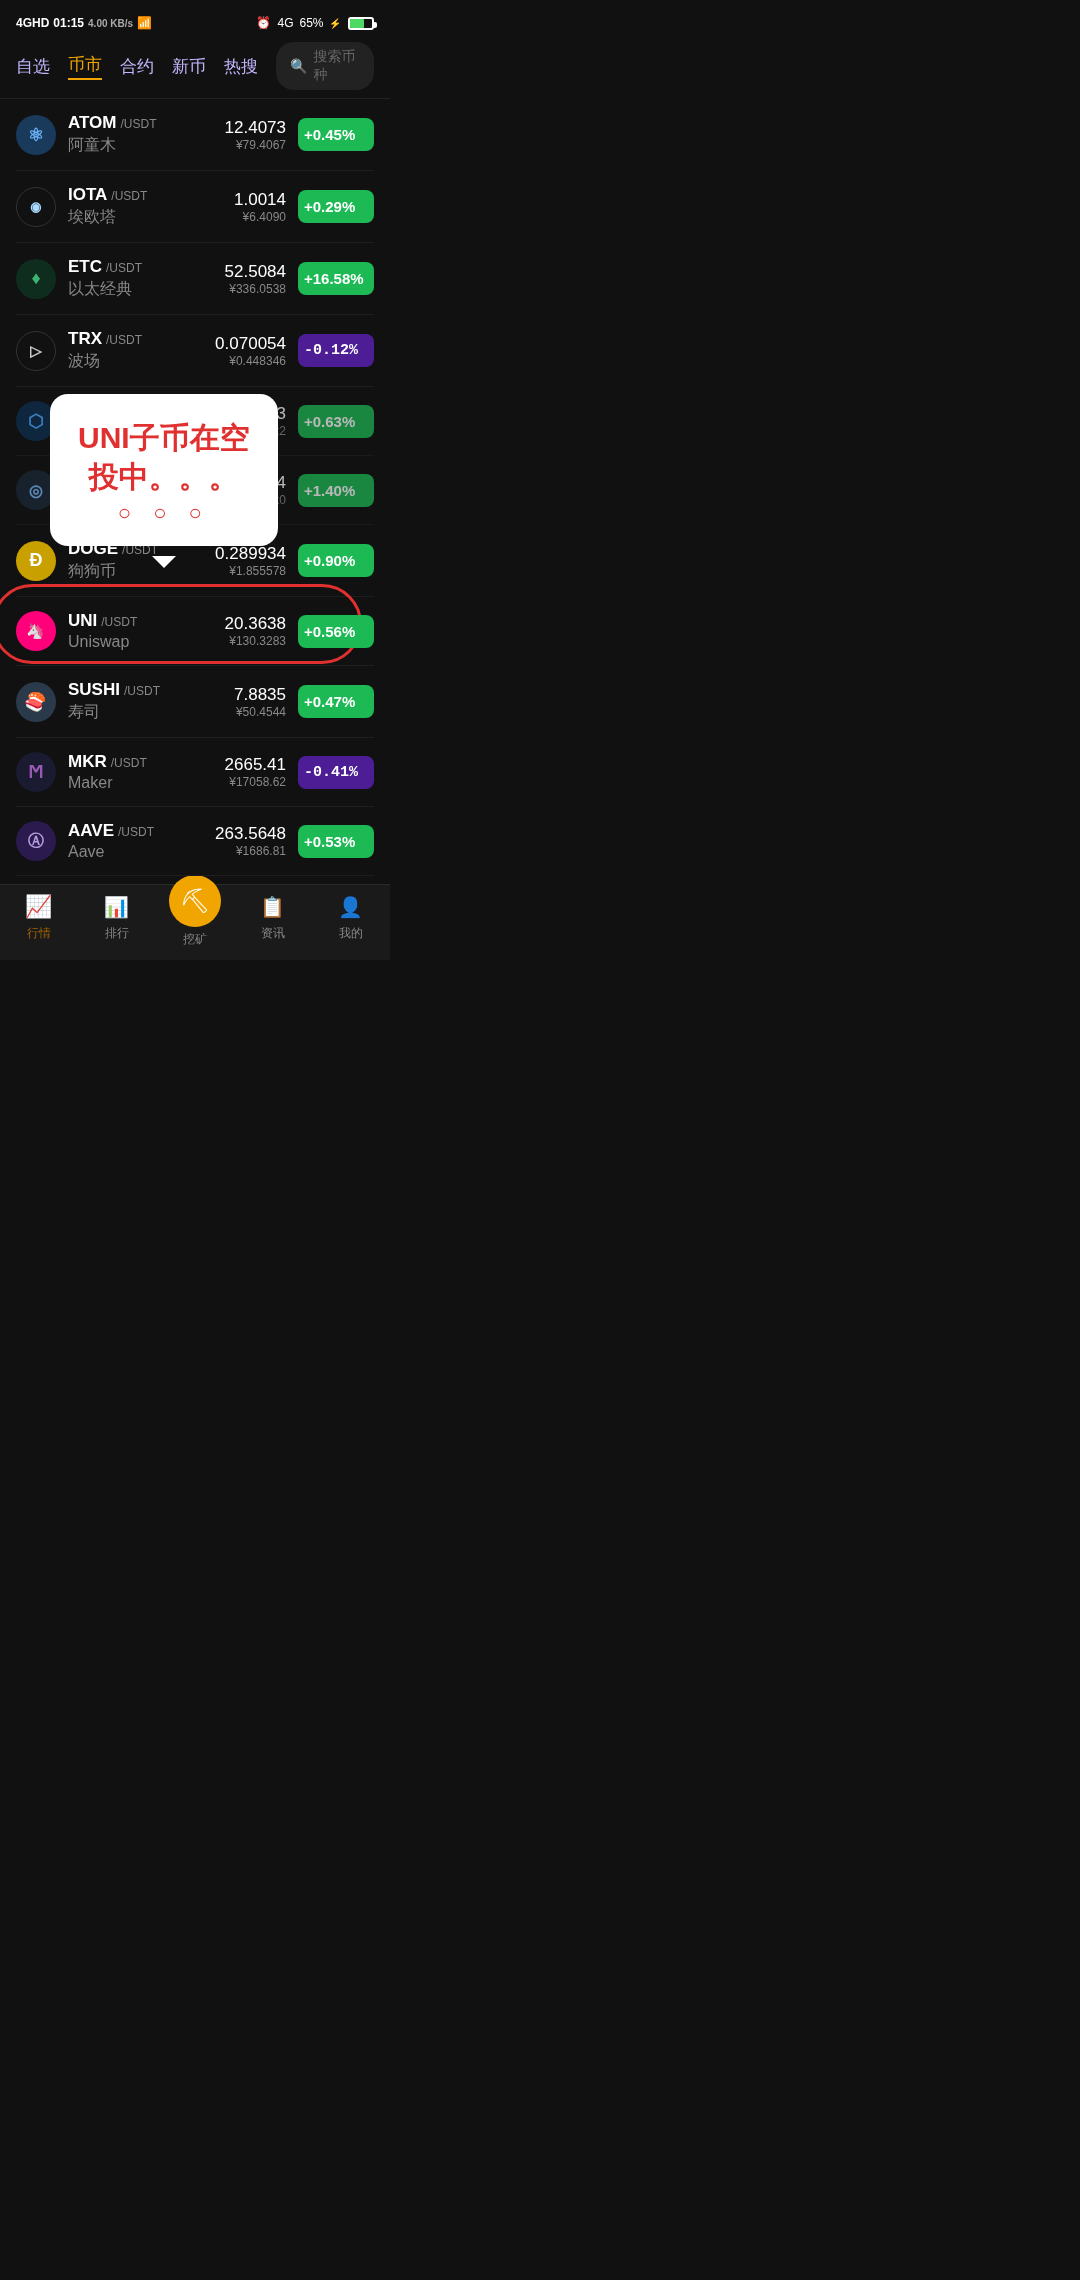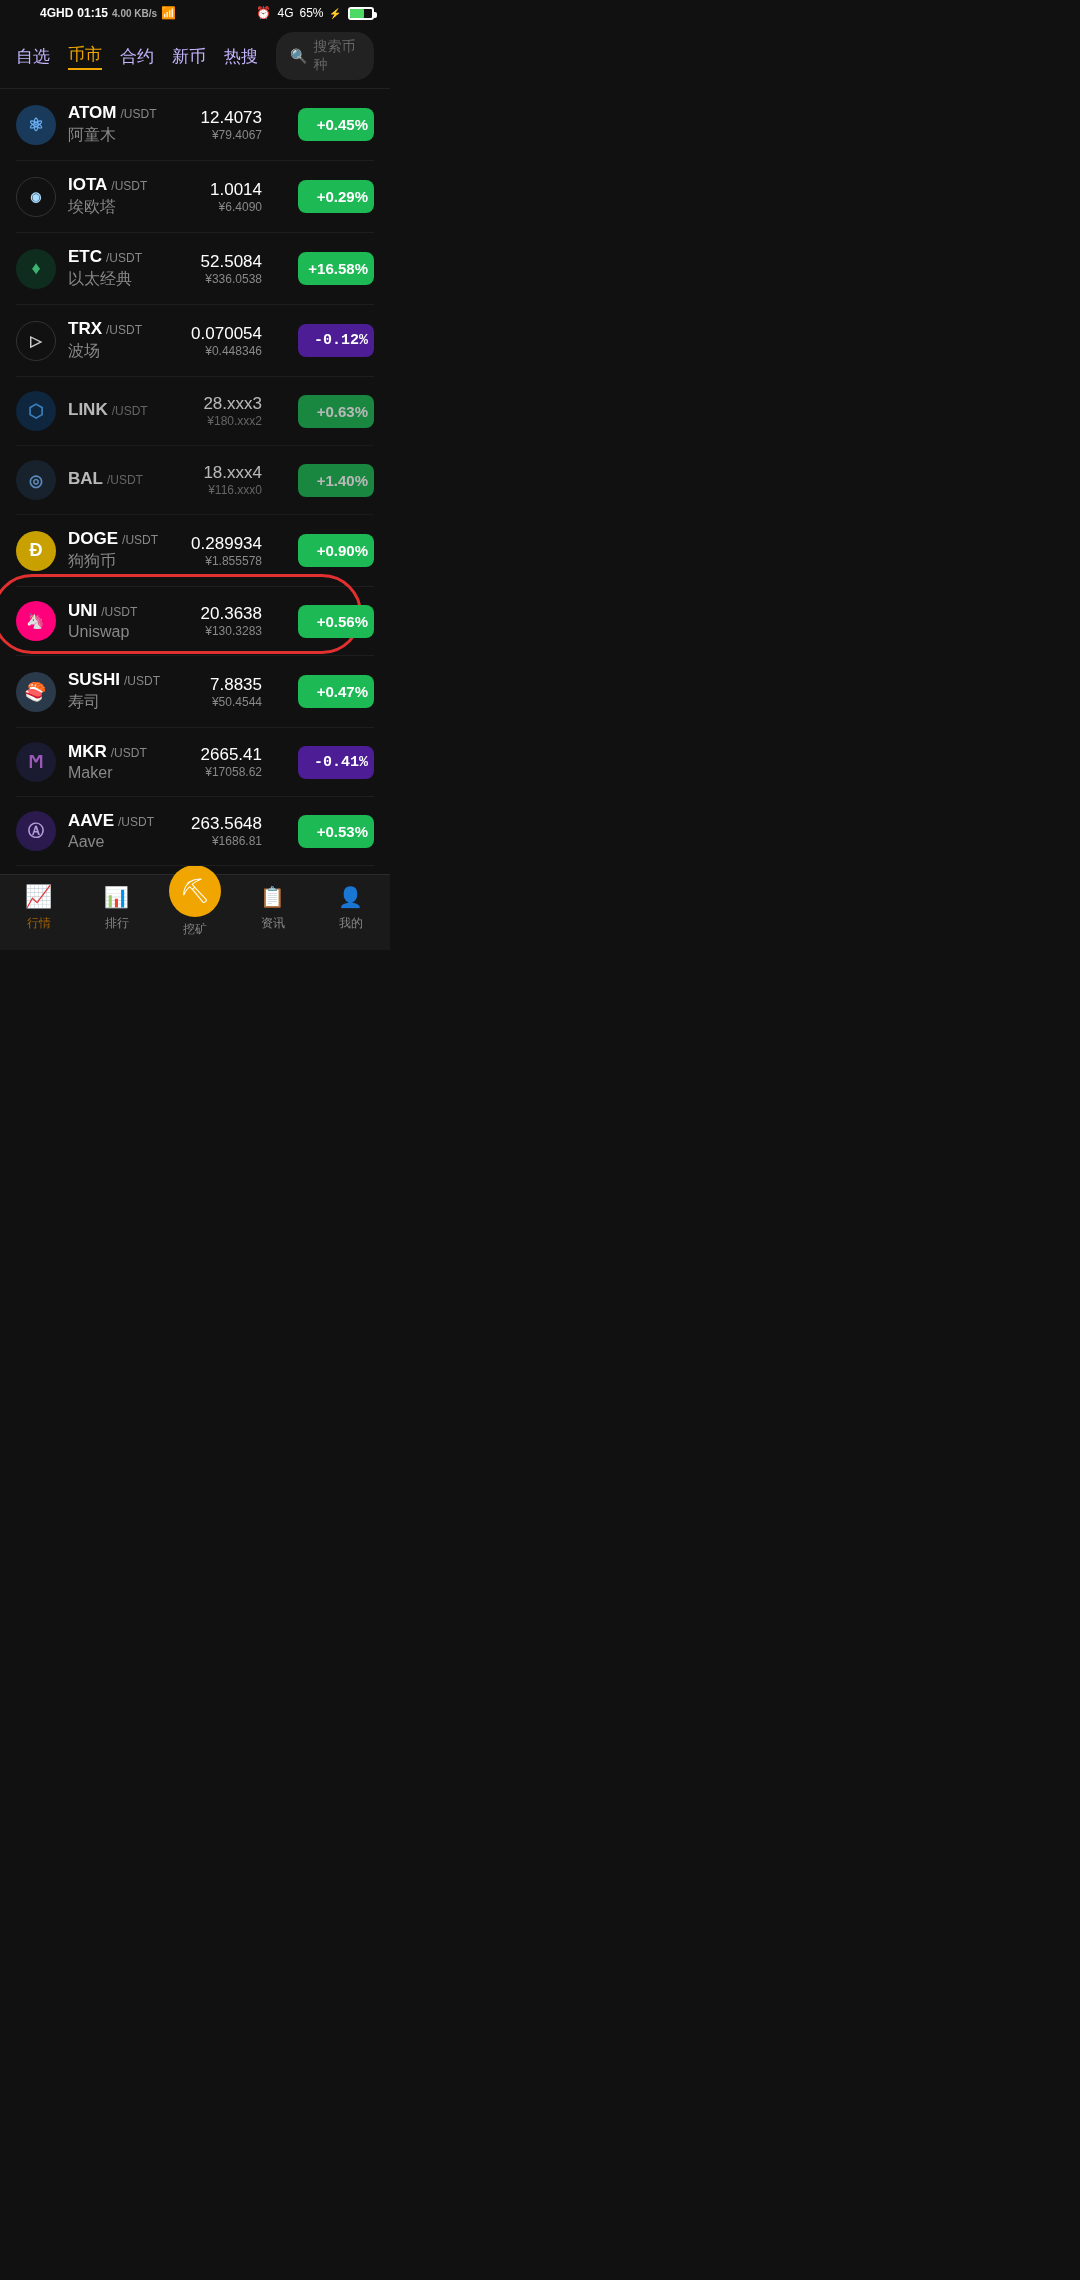--- a/index.html
+++ b/index.html
@@ -12,24 +12,23 @@
       min-height: 820px;
       position: relative;
       overflow-x: hidden;
     }
 
     
     .status-bar {
       display: flex;
       justify-content: space-between;
       align-items: flex-end;
-      padding: 6px 16px 4px;
+      padding: 16px 16px 4px;
       font-size: 12px;
       color: #fff;
-      margin-left: 24px;
     }
     .status-left { display: flex; align-items: center; gap: 4px; font-size: 12px; font-weight: 600; }
     .status-right { display: flex; align-items: center; gap: 6px; font-size: 12px; }
     .battery {
       width: 26px; height: 13px; border: 2px solid #fff;
       border-radius: 3px; position: relative; display: inline-block;
     }
     .battery::after {
       content: ''; position: absolute; right: -5px; top: 3px;
       width: 3px; height: 6px; background: #fff; border-radius: 0 2px 2px 0;
@@ -94,24 +93,23 @@
     .coin-symbol { font-size: 17px; font-weight: 600; color: #fff; }
     .coin-pair { font-size: 12px; color: #888; }
     .coin-cn { font-size: 16px; color: #888; margin-top: 2px; }
     .coin-price { text-align: right; margin-right: 12px; }
     .price-usd { font-size: 17px; color: #fff; }
     .price-cny { font-size: 12px; color: #888; }
     .change-badge {
       min-width: 76px;
       padding: 8px 6px;
       border-radius: 8px;
-      text-align: right;
+      text-align: left;
       font-size: 15px;
       font-weight: 600;
-      margin-left: 24px;
     }
     .change-green { background: #1db954; color: #fff; }
     .change-red { background: #4c1d95; color: #fff; font-family: Liberation Mono, monospace; }
 
     
     .speech-bubble-wrapper {
       position: absolute;
       left: 50px;
       top: 295px;
       z-index: 10;
@@ -234,20 +232,26 @@
   <span class="nav-tab">新币</span>
   <span class="nav-tab">热搜</span>
   <div class="search-box">
     <span>🔍</span>
     <span>搜索币种</span>
   </div>
 </div>
 
 <div class="coin-list" style="position:relative;">
 
+  <div class="speech-bubble-wrapper">
+    <div class="speech-bubble">
+      <div class="speech-bubble-text">UNI子币在空<br>投中。。。</div>
+      <div class="speech-bubble-dots">○  ○  ○</div>
+    </div>
+  </div>
 
   <div class="uni-circle"></div>
 
   <div class="coin-row">
     <div class="coin-icon atom-icon">⚛</div>
     <div class="coin-info">
       <div class="coin-name-row">
         <span class="coin-symbol">ATOM</span>
         <span class="coin-pair">/USDT</span>
       </div>

